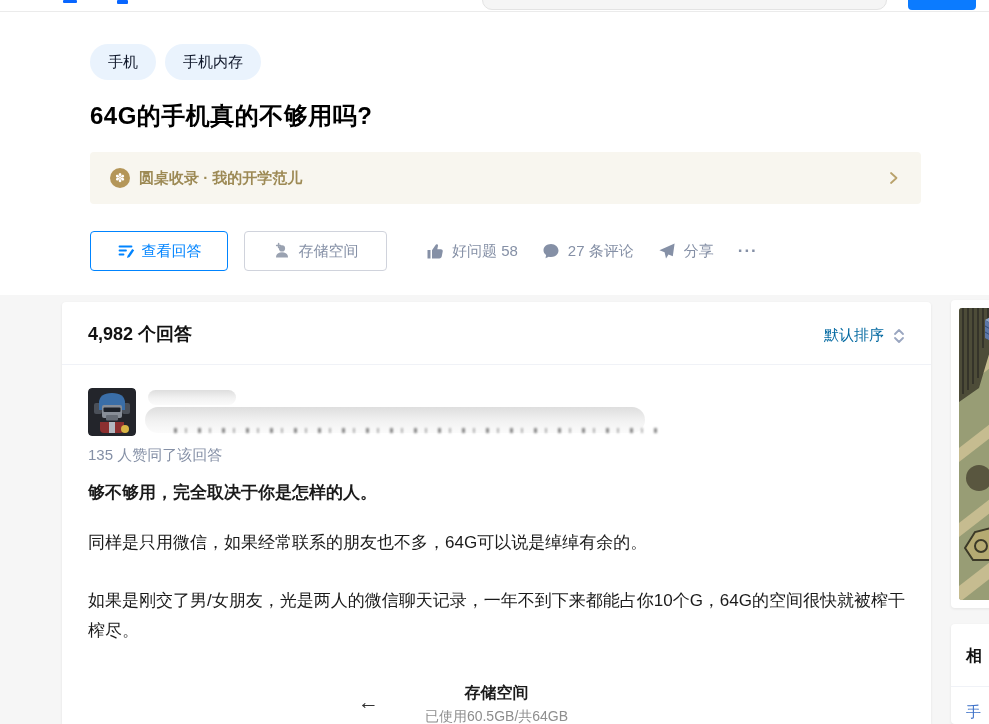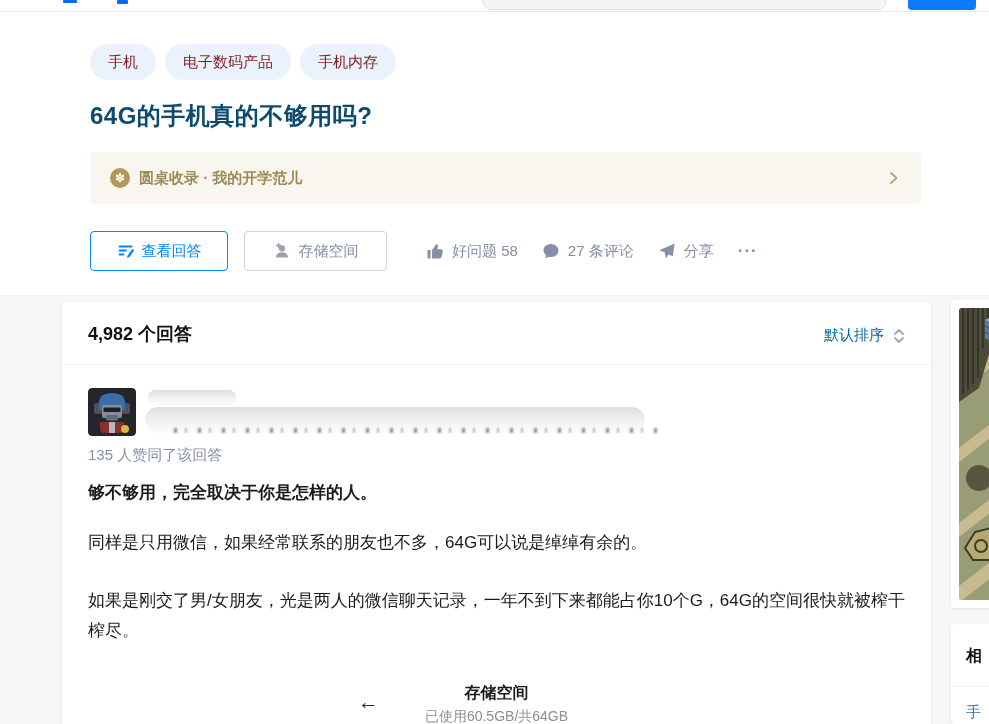--- a/index.html
+++ b/index.html
@@ -13,22 +13,22 @@
 
   
   .top-band{left:0;top:0;width:989px;height:11px;background:#fff;border-bottom:1px solid #ebebeb;z-index:30;}
   .logo-frag{background:#0866ff;border-radius:1px;}
   .search-box{left:482px;top:-30px;width:403px;height:38px;background:#f5f5f5;border:1px solid #e3e3e3;border-radius:10px;z-index:31;}
   .hdr-btn{left:908px;top:-28px;width:68px;height:38px;background:#0b7bff;border-radius:4px;z-index:31;}
 
   
   .q-white{left:0;top:11px;width:989px;height:284px;background:#fff;}
   .tags-row{left:90px;top:44px;display:flex;gap:9px;}
-  .tag{height:36px;line-height:36px;padding:0 18px;border-radius:18px;background:#eaf3fd;color:#7f1d1d;font-size:15px;cursor:pointer;}
-  .q-title{left:90px;top:100px;font-size:24px;font-weight:700;color:#0c4a6e;letter-spacing:.5px;}
+  .tag{height:36px;line-height:36px;padding:0 18px;border-radius:18px;background:#eaf3fd;color:#0f172a;font-size:15px;cursor:pointer;}
+  .q-title{left:90px;top:100px;font-size:24px;font-weight:700;color:#000000;letter-spacing:.5px;}
   .banner{left:90px;top:152px;width:831px;height:52px;background:#f8f6ef;border-radius:4px;display:flex;align-items:center;padding:0 20px;box-sizing:border-box;cursor:pointer;}
   .rt-icon{width:20px;height:20px;border-radius:50%;background:#b49658;color:#fff;font-size:12px;line-height:20px;text-align:center;margin-right:9px;flex:0 0 auto;}
   .banner-label{font-size:15px;font-weight:700;color:#9d8a55;}
   .banner-chevron{margin-left:auto;display:flex;}
 
   .actions-row{left:90px;top:231px;display:flex;align-items:center;}
   .btn{height:40px;border-radius:4px;font-size:15px;display:flex;align-items:center;justify-content:center;box-sizing:border-box;cursor:pointer;}
   .btn-followed{width:120px;background:#8590a6;color:#fff;margin-right:20px;border:none;}
   .btn-view{width:138px;background:#fff;border:1px solid #0084ff;color:#0084ff;margin-right:16px;gap:7px;}
   .btn-invite{width:143px;background:#fff;border:1px solid #d0d3dc;color:#8590a6;margin-right:38px;gap:7px;}
@@ -73,21 +73,20 @@
   <div class="abs logo-frag" style="left:63px;top:0;width:14px;height:3px;"></div>
   <div class="abs logo-frag" style="left:117px;top:0;width:11px;height:4px;"></div>
 </div>
 <div class="abs search-box"></div>
 <div class="abs hdr-btn"></div>
 
 <div class="abs q-white"></div>
 
 <div class="abs tags-row">
   <div class="tag">手机</div>
-  <div class="tag">电子数码产品</div>
   <div class="tag">手机内存</div>
 </div>
 
 <div class="abs q-title">64G的手机真的不够用吗?</div>
 
 <div class="abs banner">
   <span class="rt-icon">✽</span>
   <span class="banner-label">圆桌收录 · 我的开学范儿</span>
   <span class="banner-chevron">
     <svg width="13" height="14" viewBox="0 0 13 14">

